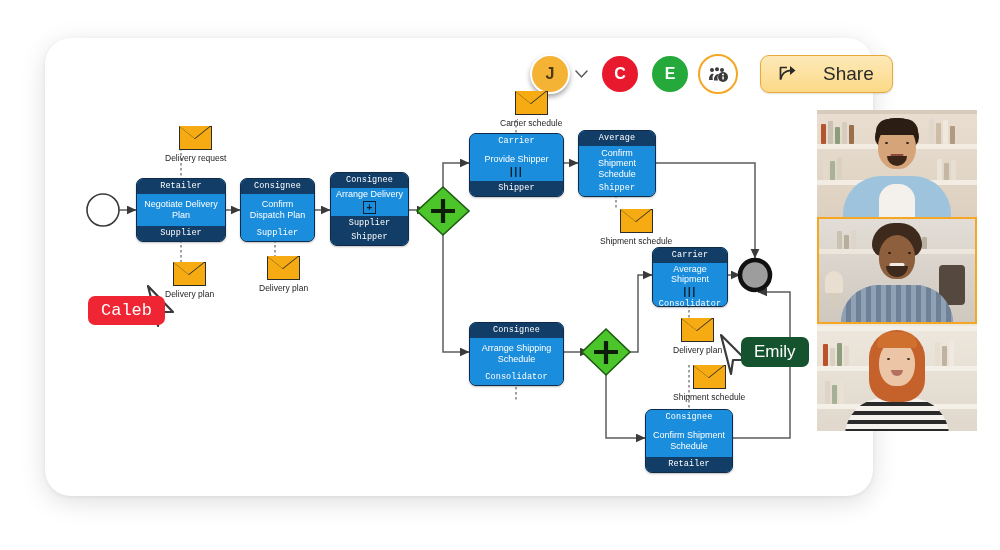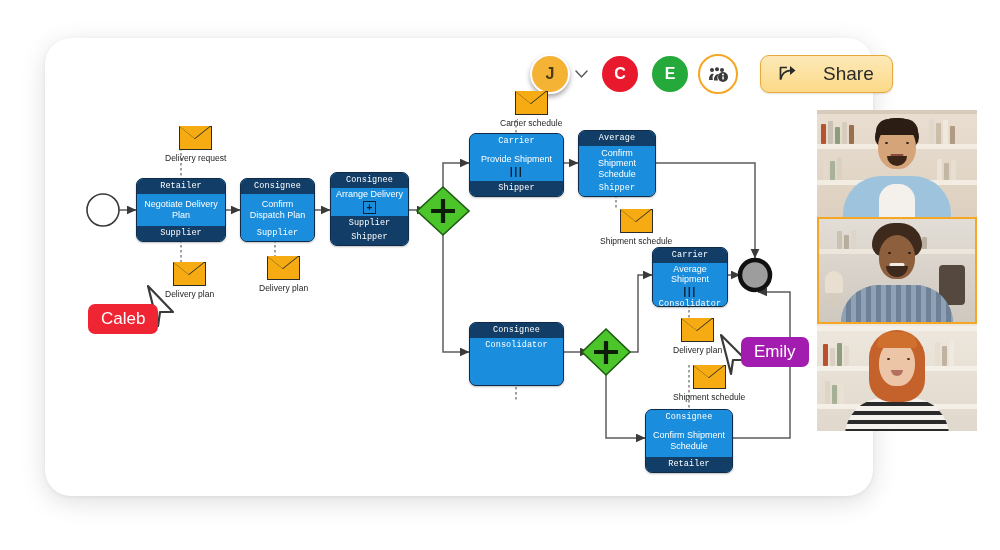--- a/index.html
+++ b/index.html
@@ -91,21 +91,21 @@
     border-top:12px solid #2b2b2b;
   }
   .envlbl{font-size:8.5px;color:#1d1d1d;margin-top:3px;white-space:nowrap;}
 
   
   .cursor-lbl{
     position:absolute;border-radius:7px;color:#fff;font-size:17px;
     padding:5px 13px;font-weight:500;white-space:nowrap;
   }
   .c-caleb{background:#f02534;}
-  .c-emily{background:#a21caf;}
+  .c-emily{background:#14532d;}
 
   
   .videos{position:absolute;left:817px;top:110px;width:160px;height:322px;}
   .vtile{position:absolute;left:0;width:160px;height:107px;overflow:hidden;background:#cfc3b6;}
   .vtile.active{border:2.5px solid #f5a623;box-sizing:border-box;}
   .vscene{position:absolute;inset:0;}
   .shelf{position:absolute;left:0;width:160px;background:#efe7dd;}
   .bookrow{position:absolute;display:flex;align-items:flex-end;gap:2px;}
   .bk{width:5px;border-radius:1px;}
   .head{position:absolute;left:50%;transform:translateX(-50%);border-radius:50% 50% 45% 45%;}
@@ -242,21 +242,21 @@
       <span>Arrange Delivery</span>
       <span class="mk-sub">+</span>
     </div>
     <div class="band">Supplier</div>
     <div class="band">Shipper</div>
   </div>
 
   <div class="task" style="left:469px;top:133px;width:93px;height:62px;">
     <div class="band light">Carrier</div>
     <div class="tbody">
-      <span>Provide Shipment</span>
+      <span>Provide Shipper</span>
       <span class="mk-par">|||</span>
     </div>
     <div class="band">Shipper</div>
   </div>
 
   <div class="task" style="left:578px;top:130px;width:76px;height:65px;">
     <div class="band">Average</div>
     <div class="tbody">
         <span>Confirm Shipment Schedule</span>
       </div>
@@ -267,20 +267,23 @@
     <div class="band">Carrier</div>
     <div class="tbody">
       <span>Average Shipment</span>
       <span class="mk-par">|||</span>
     </div>
     <div class="band light">Consolidator</div>
   </div>
 
   <div class="task" style="left:469px;top:322px;width:93px;height:62px;">
     <div class="band">Consignee</div>
+    <div class="tbody">
+        <span>Arrange Shipping Schedule</span>
+      </div>
     <div class="band light">Consolidator</div>
   </div>
 
   <div class="task" style="left:645px;top:409px;width:86px;height:62px;">
     <div class="band light">Consignee</div>
     <div class="tbody">
         <span>Confirm Shipment Schedule</span>
       </div>
     <div class="band">Retailer</div>
   </div>
@@ -314,21 +317,21 @@
     <div class="env"></div>
     <div class="envlbl">Delivery plan</div>
   </div>
 
   <div class="envwrap" style="left:673px;top:365px;">
     <div class="env"></div>
     <div class="envlbl">Shipment schedule</div>
   </div>
 
 
-  <div class="cursor-lbl c-caleb" style="left:88px;top:304px;">Caleb</div>
+  <div class="cursor-lbl c-caleb" style="left:88px;top:296px;font-family:Liberation Mono, monospace;">Caleb</div>
   <div class="cursor-lbl c-emily" style="left:741px;top:337px;">Emily</div>
 
   <div class="videos">
 
     <div class="vtile" style="top:0px;">
       <div class="vscene" style="background:linear-gradient(#e9ded1,#ddd0c0);">
         <div class="shelf" style="top:0;height:4px;background:#d8cbbb;"></div>
         <div class="shelf" style="top:34px;height:5px;background:#f3ece3;"></div>
         <div class="shelf" style="top:70px;height:5px;background:#f3ece3;"></div>
         <div class="bookrow" style="left:4px;top:10px;height:24px;">

